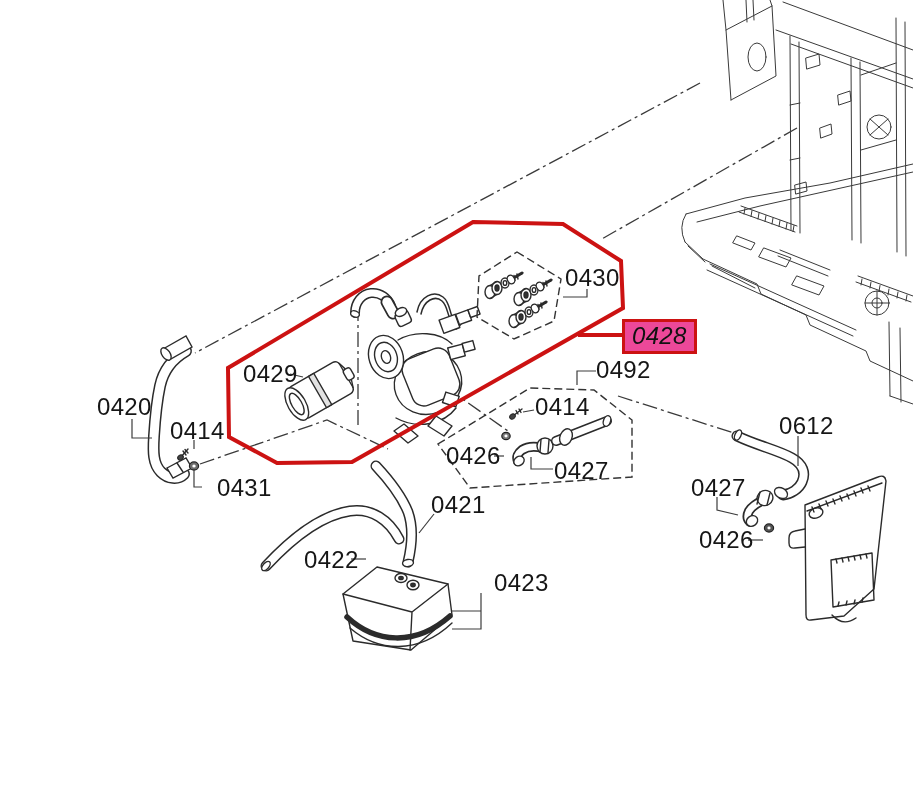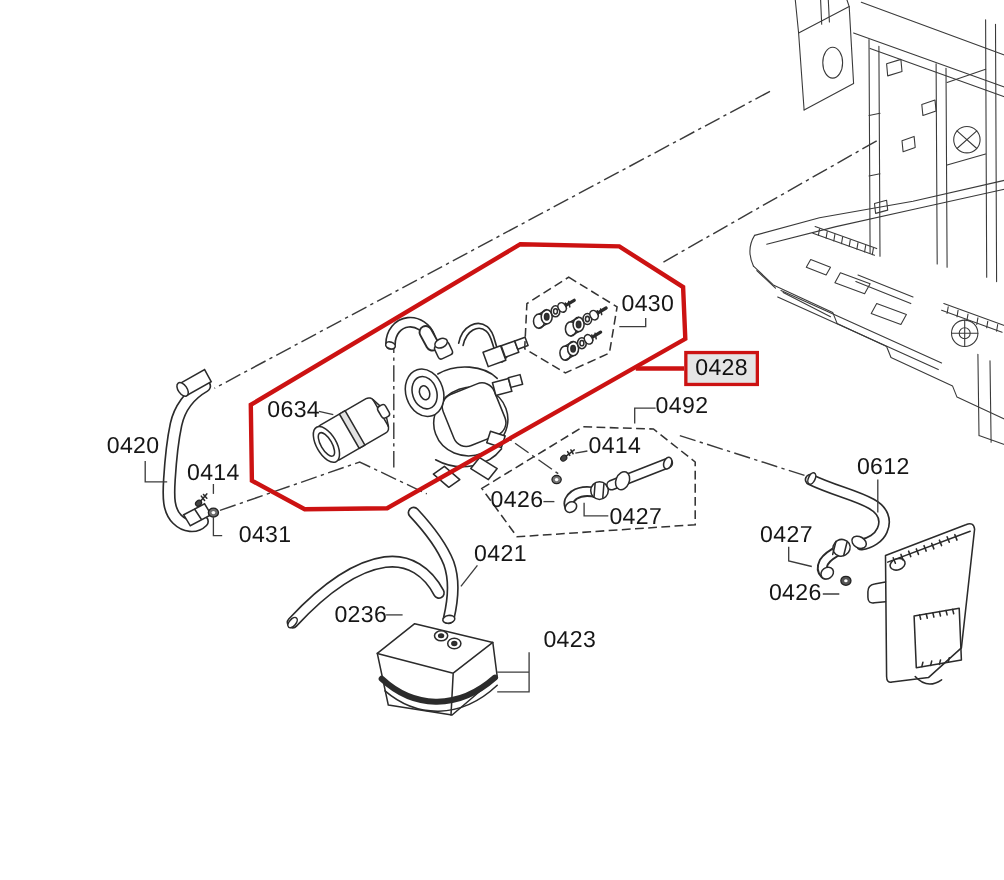--- a/index.html
+++ b/index.html
@@ -1,22 +1,22 @@
 <!DOCTYPE html>
 <html><head>
 <meta charset="utf-8">
 <style>
   html,body{margin:0;padding:0;background:#fff;}
   .stage{position:relative;width:913px;height:800px;background:#fff;overflow:hidden;
          font-family:"Liberation Sans", sans-serif;}
   .stage svg{position:absolute;left:0;top:0;}
-  .plabel{position:absolute;font-size:21px;line-height:1;color:#161616;
+  .plabel{position:absolute;font-size:24px;line-height:1;color:#161616;
           letter-spacing:0.3px;white-space:nowrap;cursor:default;}
-  .plabel.boxed{border:3px solid #cc1212;background:#e5e5e5;padding:2px 7px 3px 7px;
-                color:#111;}
+  .plabel.boxed{border:3px solid #cc1212;background:#ec4899;padding:2px 7px 3px 7px;
+                color:#111;font-style:italic;}
   .art{stroke:#2b2b2b;fill:none;stroke-width:1.4;stroke-linecap:round;stroke-linejoin:round;}
   .thin{stroke:#3a3a3a;stroke-width:1;}
   .tube-o{stroke:#2b2b2b;fill:none;stroke-linecap:round;}
   .tube-i{stroke:#ffffff;fill:none;stroke-linecap:round;}
   .dashdot{stroke:#3a3a3a;stroke-width:1.3;fill:none;stroke-dasharray:15 4 3 4;}
   .dashed{stroke:#333;stroke-width:1.4;fill:none;stroke-dasharray:8 4;}
   .leader{stroke:#3c3c3c;stroke-width:1.2;fill:none;}
   .wfill{fill:#fff;stroke:#2b2b2b;stroke-width:1.4;}
   .red{stroke:#cc1212;fill:none;stroke-width:4;stroke-linejoin:miter;}
 </style>
@@ -252,27 +252,27 @@
   <g>
     <polygon class="red" points="473,222 563,224 621,261 623,308 352,462 277,463 229,437 228,368"></polygon>
     <path class="red" stroke-width="3.5" d="M578,335 L622,335"></path>
   </g>
 </svg>
 
 <div id="labels">
       <div class="plabel" style="left: 97px; top: 395px; text-align: right;">0420</div>
       <div class="plabel" style="left: 170px; top: 419px;">0414</div>
       <div class="plabel" style="left: 203px; top: 476px; margin-left: 14px;">0431</div>
-      <div class="plabel" style="left: 243px; top: 362px;">0634</div>
+      <div class="plabel" style="left: 243px; top: 362px;">0429</div>
       <div class="plabel" style="left: 565px; top: 266px;">0430</div>
       <div class="plabel boxed" style="left: 622px; top: 319px;">0428</div>
       <div class="plabel" style="left: 596px; top: 358px;">0492</div>
       <div class="plabel" style="left: 535px; top: 395px;">0414</div>
       <div class="plabel" style="left: 446px; top: 444px;">0426</div>
       <div class="plabel" style="left: 554px; top: 459px;">0427</div>
       <div class="plabel" style="left: 431px; top: 493px; text-align: center;">0421</div>
-      <div class="plabel" style="left: 304px; top: 548px;">0236</div>
+      <div class="plabel" style="left: 304px; top: 548px;">0422</div>
       <div class="plabel" style="left: 462px; top: 571px; margin-left: 32px;">0423</div>
       <div class="plabel" style="left: 779px; top: 414px;">0612</div>
       <div class="plabel" style="left: 691px; top: 476px;">0427</div>
       <div class="plabel" style="left: 699px; top: 528px;">0426</div>
     </div>
 </div>
 
 </body></html>

